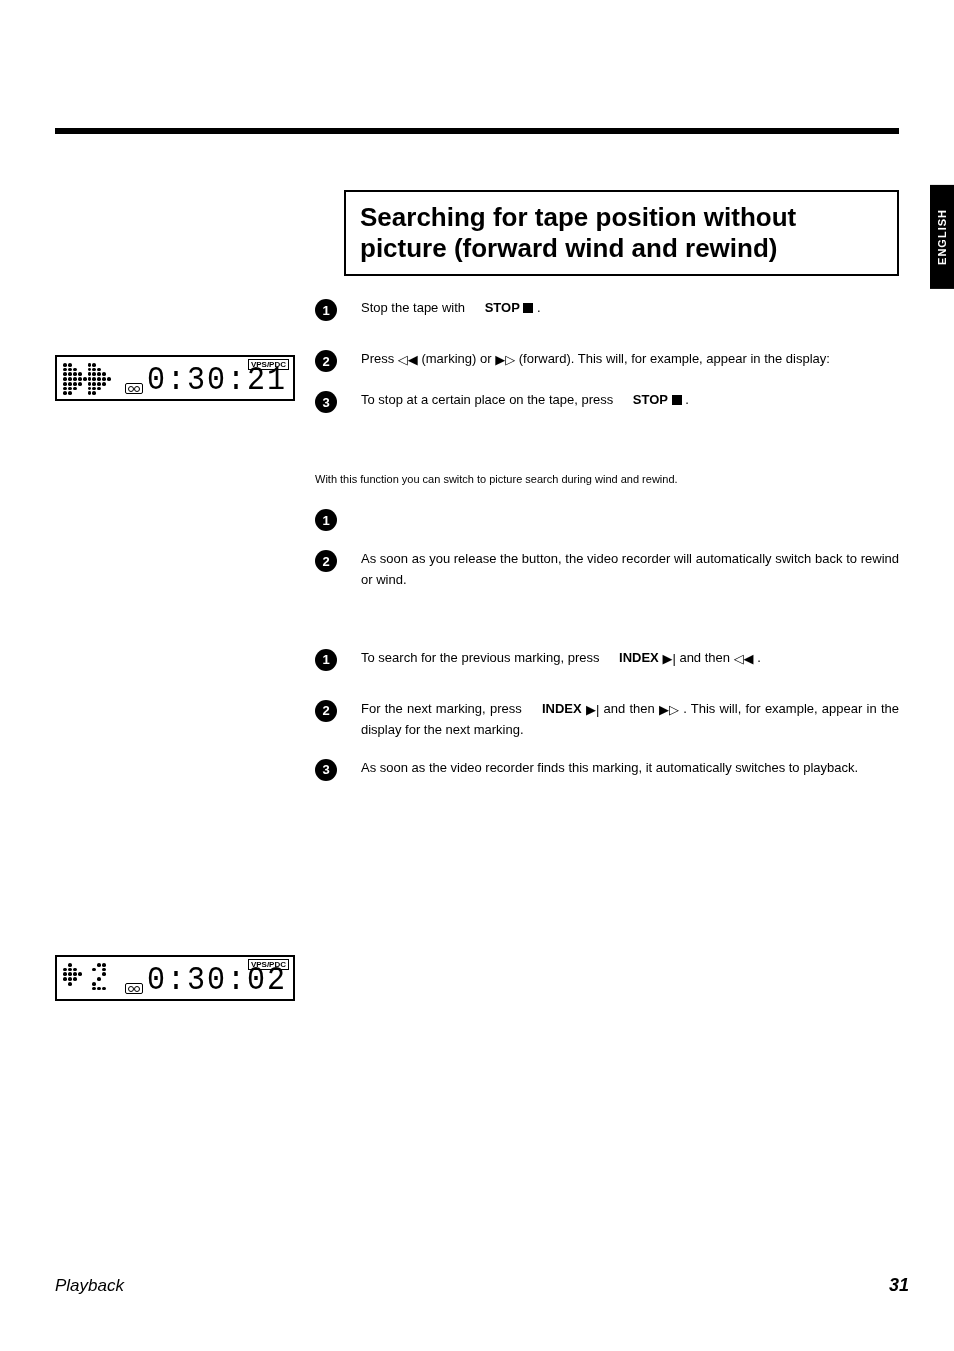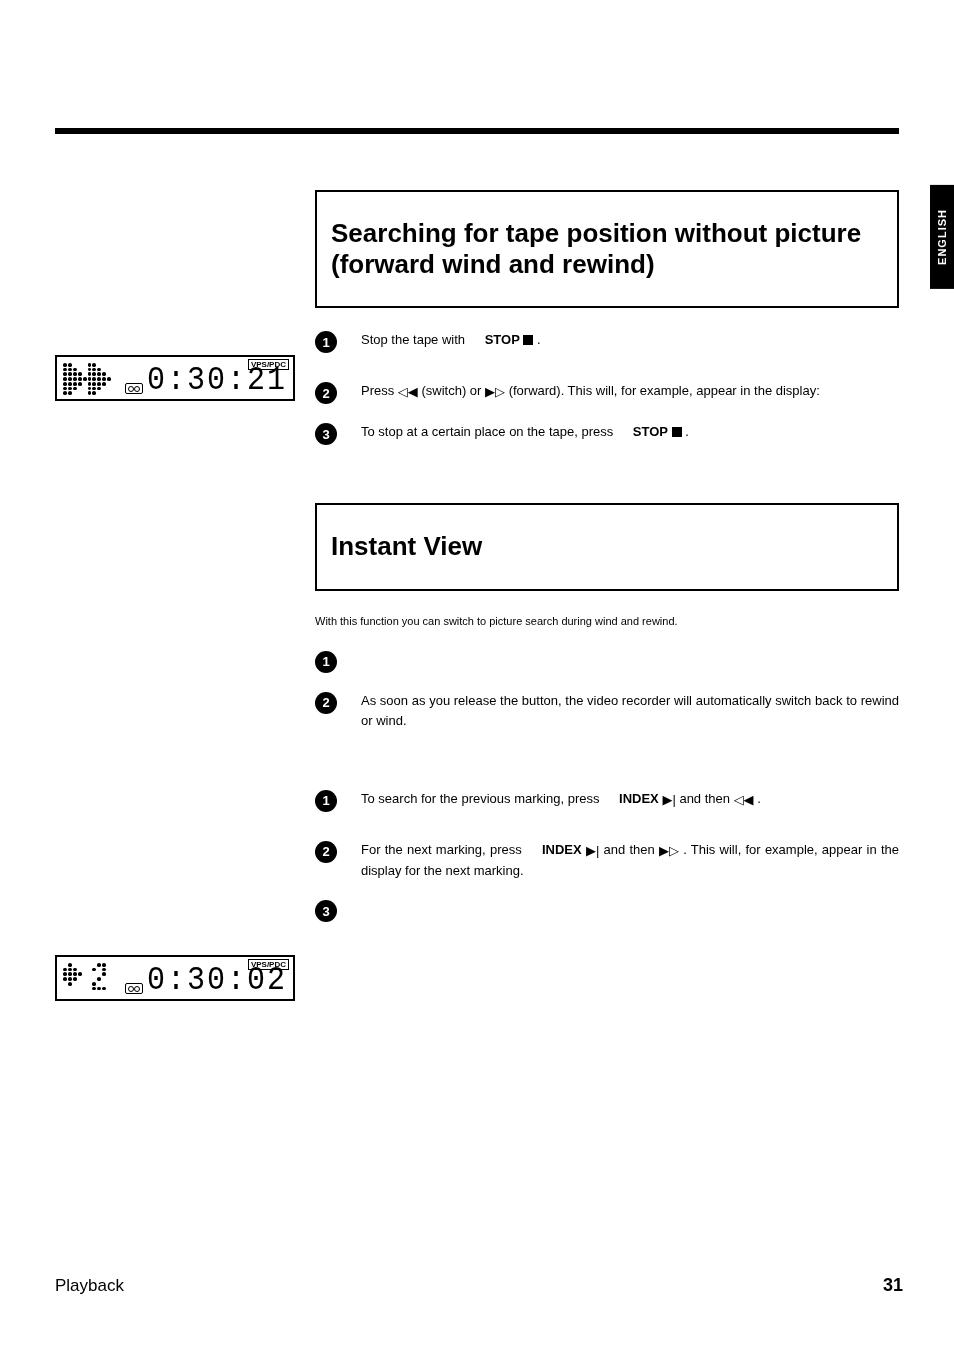--- a/index.html
+++ b/index.html
@@ -40,25 +40,26 @@
   .content {
     margin-left: 260px;
   }
   .left-col {
     position: absolute;
     left: 55px;
     width: 250px;
   }
   .section-title {
     border: 2px solid #000;
-    padding: 26px 14px;
+    padding: 10px 14px;
     font-size: 26px;
     font-weight: 700;
     line-height: 1.2;
     margin-bottom: 22px;
+    margin-left: 29px;
   }
   .step {
     display: flex;
     align-items: flex-start;
     margin-bottom: 18px;
   }
   .step-num {
     width: 22px;
     height: 22px;
     border-radius: 50%;
@@ -144,24 +145,25 @@
     font-size: 30px;
     letter-spacing: 2px;
     font-weight: 400;
     line-height: 1;
     transform: scaleY(1.1);
   }
   .footer {
     position: absolute;
     bottom: 55px;
     left: 55px;
-    right: 51px;
+    right: 45px;
     display: flex;
     justify-content: space-between;
     align-items: baseline;
+    font-style: italic;
   }
   .footer-left {
     font-size: 17px;
   }
   .footer-right {
     font-size: 18px;
     font-weight: 700;
   }
   .sym {
     display: inline-block;
@@ -190,21 +192,21 @@
     <div class="step">
       <div class="step-num">1</div>
       <div class="step-text">
         <span>Stop the tape with </span><span class="bold">STOP</span>&nbsp;<span class="stop-sq"></span><span> .</span>
       </div>
     </div>
 
     <div class="step" style="margin-top:28px;">
       <div class="step-num">2</div>
       <div class="step-text">
-        <span>Press </span><span class="sym">◁◀</span><span> (switch) or </span><span class="sym">▶▷</span><span> (forward). This will, for example, appear in the display:</span>
+        <span>Press </span><span class="sym">◁◀</span><span> (marking) or </span><span class="sym">▶▷</span><span> (forward). This will, for example, appear in the display:</span>
       </div>
     </div>
 
     <div class="step">
       <div class="step-num">3</div>
       <div class="step-text">
         <span>To stop at a certain place on the tape, press </span><span class="bold">STOP</span>&nbsp;<span class="stop-sq"></span><span> .</span>
       </div>
     </div>
   </div>
@@ -285,21 +287,20 @@
           <div class="dot"></div>
           <div class="dot"></div>
       </div>
       <div class="seg-time">0:30:21</div>
     </div>
   </div>
 
   <div class="gap-lg"></div>
 
   <div class="content">
-    <div class="section-title">Instant View</div>
     <div class="intro-text">With this function you can switch to picture search during wind and rewind.</div>
 
     <div class="step">
       <div class="step-num">1</div>
     </div>
 
     <div class="step">
       <div class="step-num">2</div>
       <div class="step-text">As soon as you release the button, the video recorder will automatically switch back to rewind or wind.</div>
     </div>
@@ -318,20 +319,21 @@
 
     <div class="step" style="margin-top:28px;">
       <div class="step-num">2</div>
       <div class="step-text">
         <span>For the next marking, press </span><span class="bold">INDEX</span>&nbsp;<span class="sym">▶|</span><span> and then </span><span class="sym">▶▷</span><span> . This will, for example, appear in the display for the next marking.</span>
       </div>
     </div>
 
     <div class="step">
       <div class="step-num">3</div>
+      <div class="step-text">As soon as the video recorder finds this marking, it automatically switches to playback.</div>
     </div>
   </div>
 
   <div class="left-col" style="top:955px;">
     <div class="display-box">
       <div class="vps">VPS/PDC</div>
       <div class="tape-icon"></div>
       <div class="dot-matrix">
         <div class="dot"></div>
           <div class="dot on"></div>

